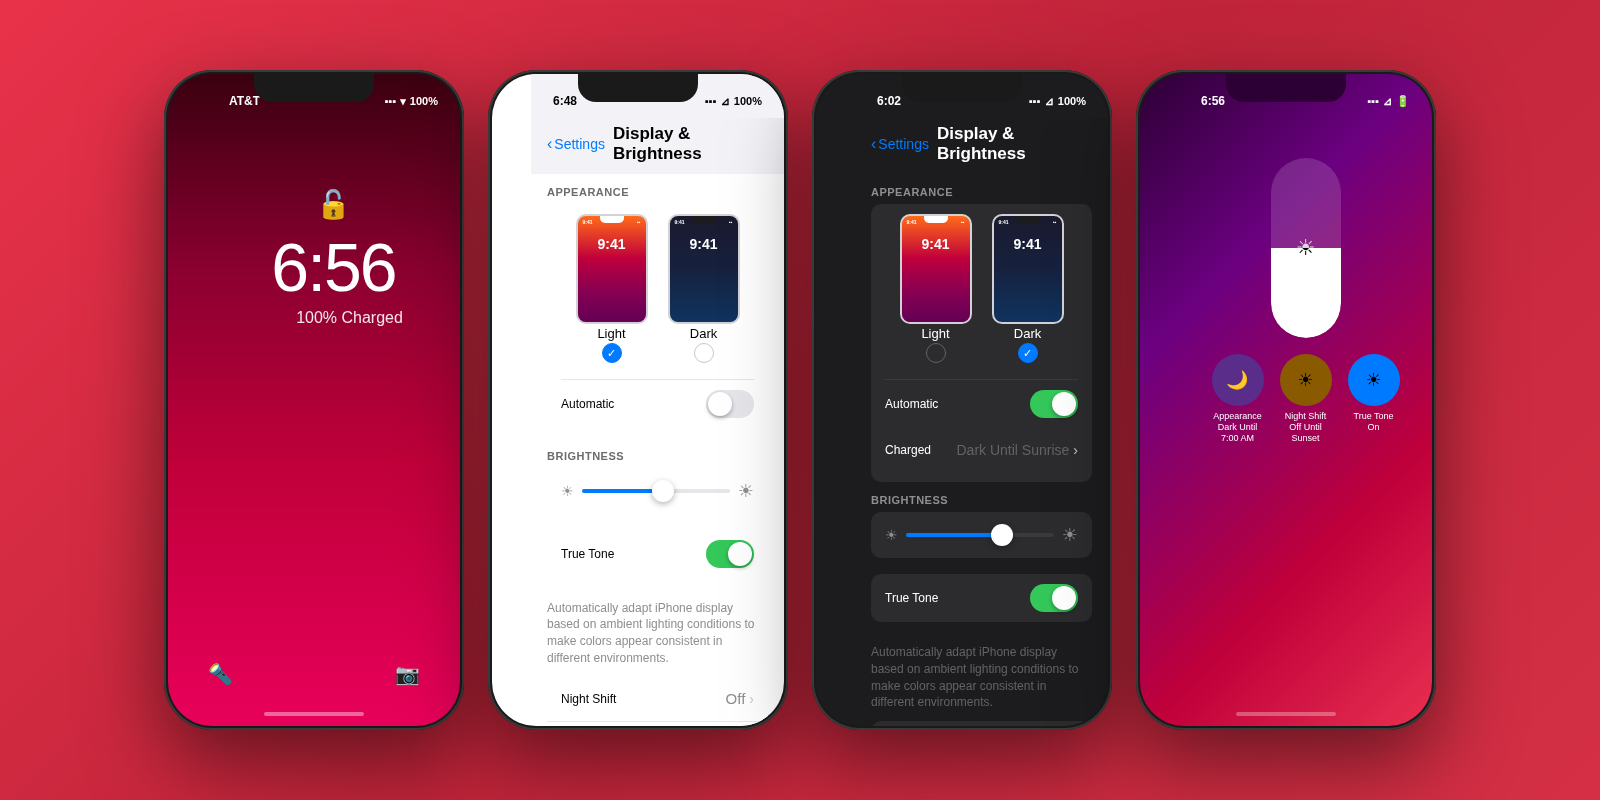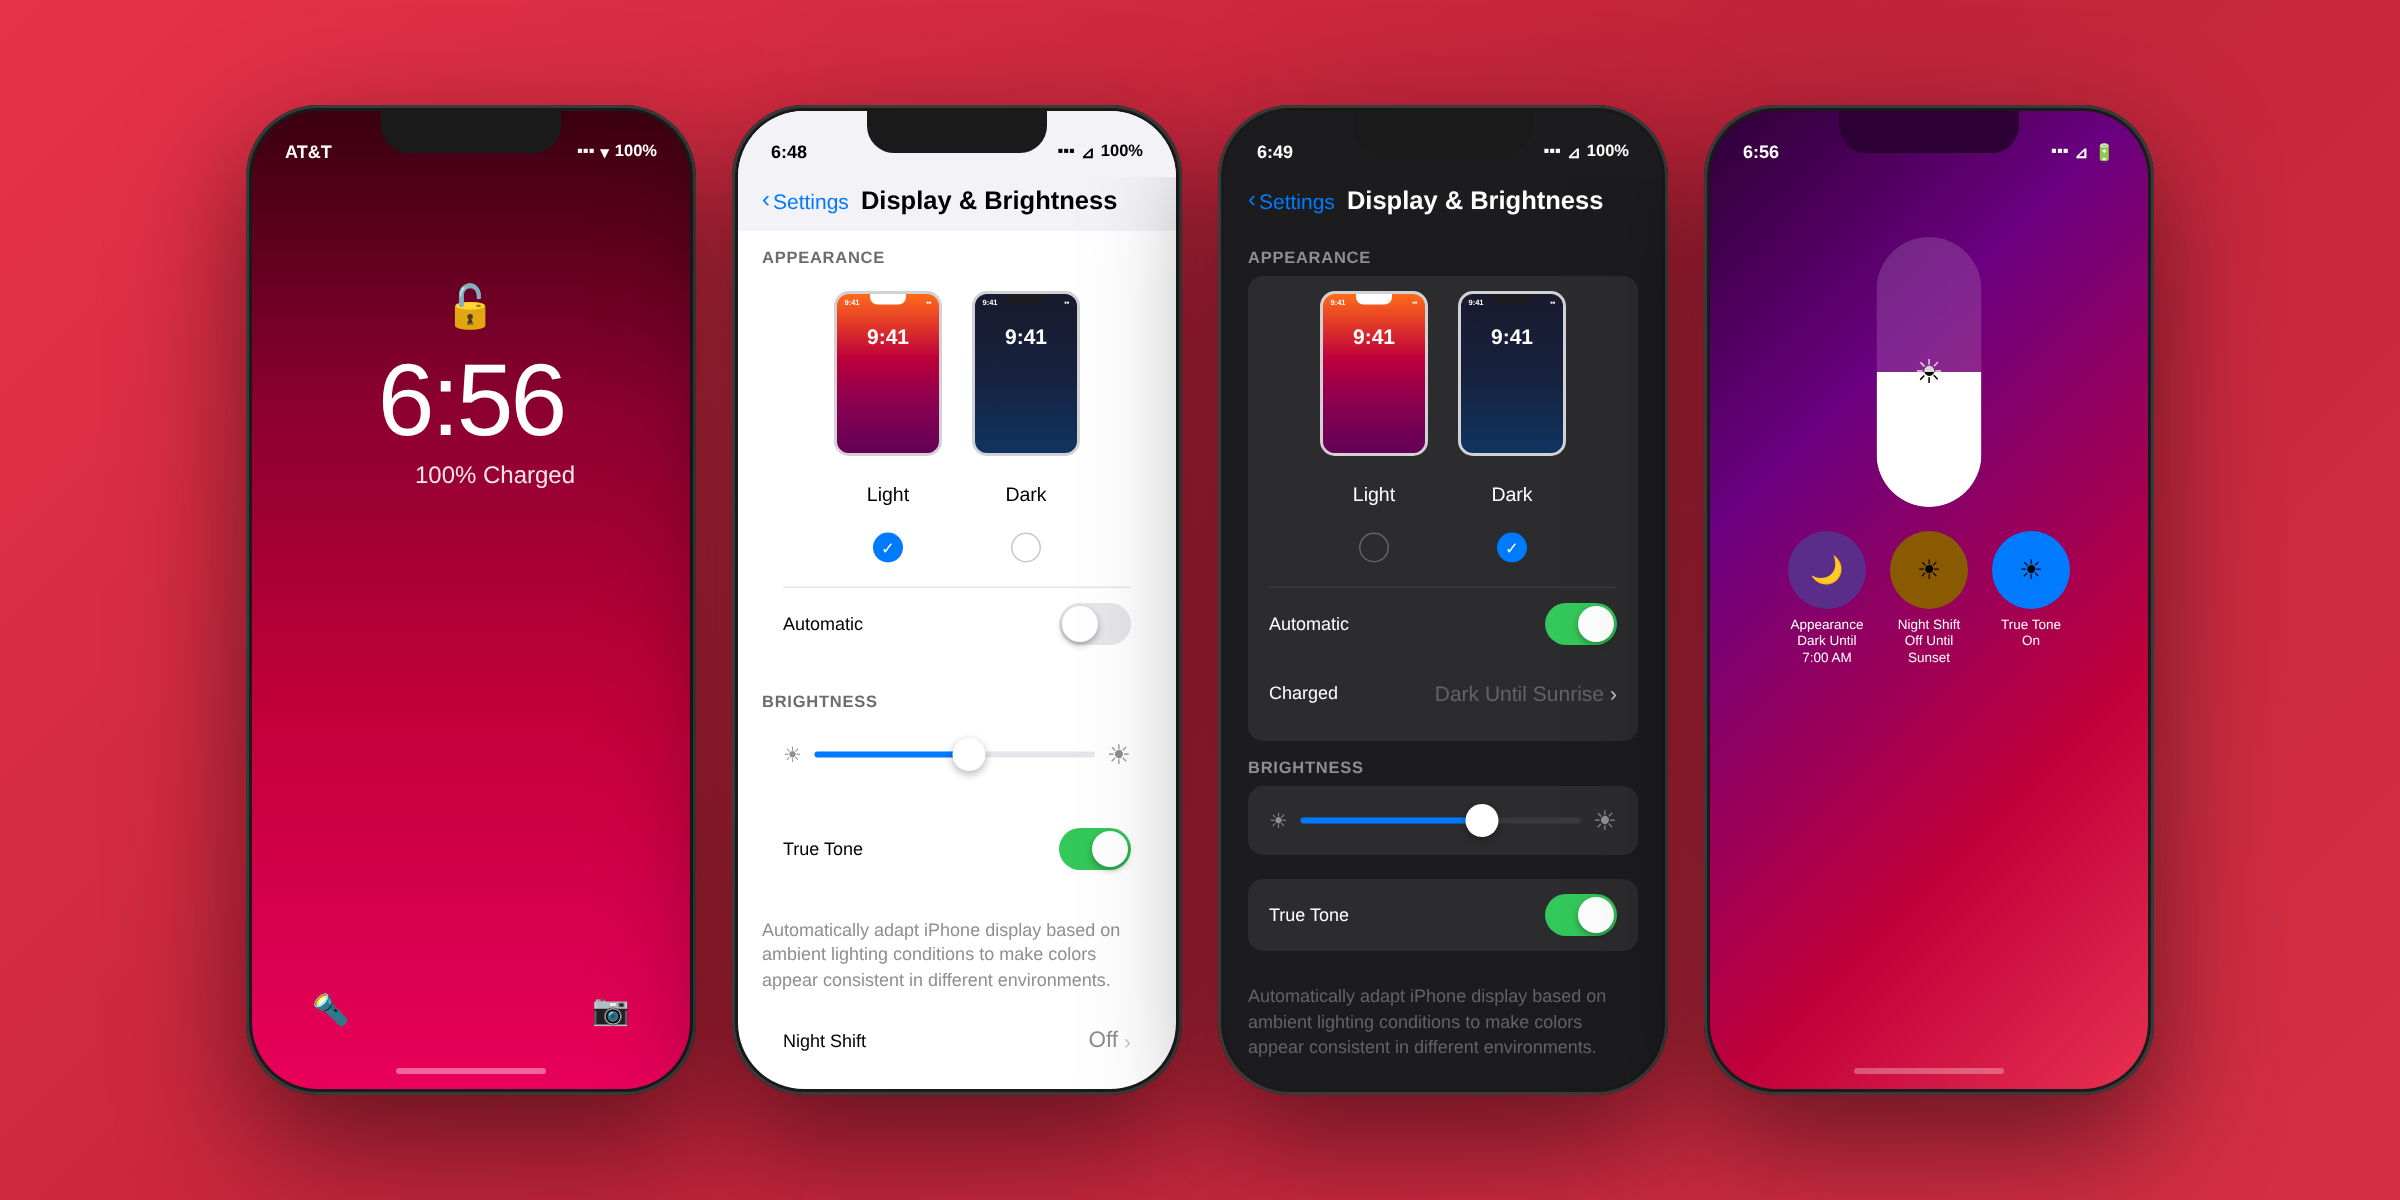--- a/index.html
+++ b/index.html
@@ -25,20 +25,21 @@
       box-shadow: 0 30px 80px rgba(0,0,0,0.5), inset 0 0 0 2px #3a3a3a;
       overflow: hidden;
       flex-shrink: 0;
     }
 
     .phone-inner {
       position: absolute;
       top: 4px; left: 4px; right: 4px; bottom: 4px;
       border-radius: 44px;
       overflow: hidden;
+      padding-left: 39px;
     }
 
     
     .notch {
       position: absolute;
       top: 0;
       left: 50%;
       transform: translateX(-50%);
       width: 120px;
       height: 28px;
@@ -166,21 +167,21 @@
       justify-content: center;
       gap: 20px;
       padding: 10px 20px 16px;
       background: transparent;
     }
 
     .appearance-card {
       display: flex;
       flex-direction: column;
       align-items: center;
-      gap: 18px;
+      gap: 2px;
     }
 
     .phone-thumbnail {
       width: 72px;
       height: 110px;
       border-radius: 10px;
       overflow: hidden;
       border: 2px solid #d1d1d6;
       position: relative;
     }
@@ -578,21 +579,21 @@
 
       </div>
     </div>
   </div>
 </div>
 
 <div class="phone phone3">
   <div class="phone-inner">
     <div class="notch"></div>
     <div class="status-bar">
-      <span>6:49</span>
+      <span>6:02</span>
       <div class="status-icons">
         <span>▪▪▪</span>
         <span>⊿</span>
         <span>100%</span>
       </div>
     </div>
     <div class="settings-nav">
       <div class="nav-back">
         <span class="nav-back-icon">‹</span>
         <span>Settings</span>

